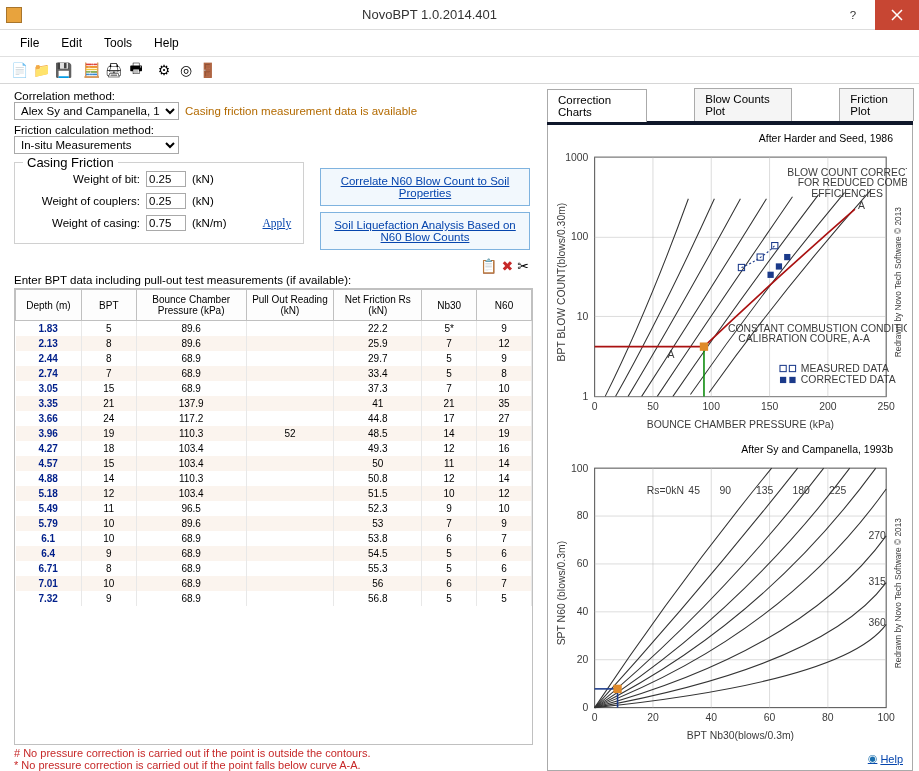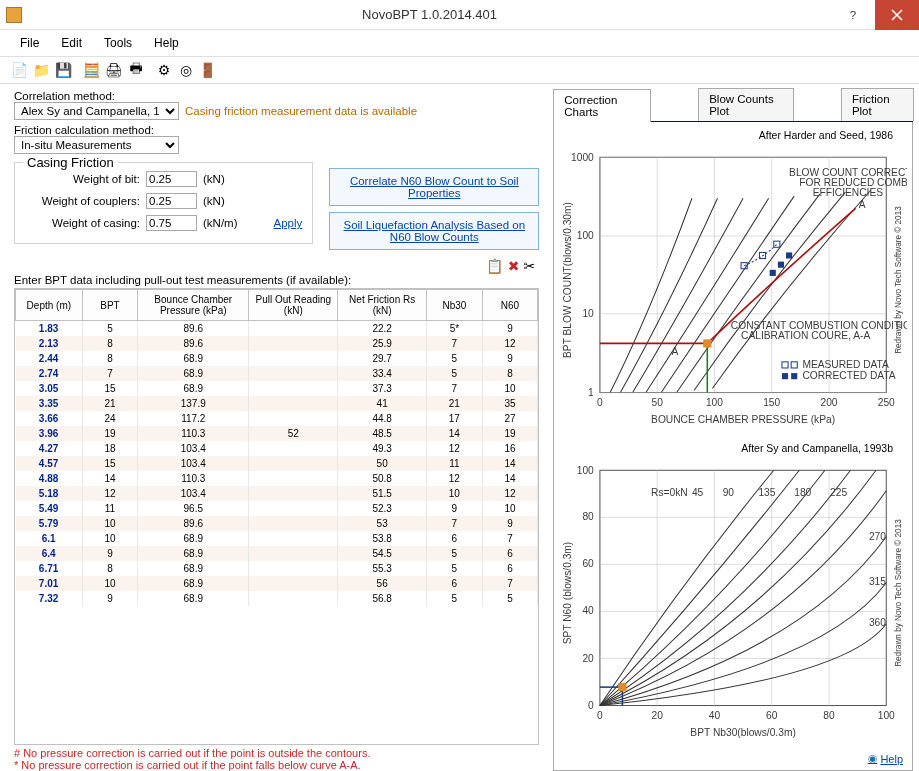--- a/index.html
+++ b/index.html
@@ -17,43 +17,43 @@
 .main { display: flex; background: #fff; height: 689px; }
 .left { flex: 0 0 543px; padding: 6px 10px 2px 14px; display: flex; flex-direction: column; }
 .right { flex: 1; padding: 4px 6px 2px 4px; display: flex; flex-direction: column; }
 label.lbl { font-size: 11.5px; color: #000; }
 select { font-size: 11.5px; padding: 1px 2px; border: 1px solid #a9a9a9; background: #fff; width: 165px; }
 .row { display: flex; align-items: center; gap: 6px; margin-bottom: 4px; }
 .group-box { border: 1px solid #d0d0d0; margin-top: 4px; padding: 8px 10px 6px; position: relative; font-size: 11.5px; }
 .group-title { position: absolute; top: -8px; left: 8px; background: #fff; padding: 0 4px; font-size: 13px; }
 .field-row { display: flex; align-items: center; margin-bottom: 6px; }
 .field-row .flabel { width: 115px; text-align: right; margin-right: 6px; }
-.field-row input { width: 51px; padding: 1px 2px; border: 1px solid #a9a9a9; font-size: 11.5px; }
+.field-row input { width: 40px; padding: 1px 2px; border: 1px solid #a9a9a9; font-size: 11.5px; }
 .field-row .unit { margin-left: 6px; color: #000; }
 .link-btn { border: 1px solid #7fb3df; background: #f2f8fd; padding: 6px 10px; color: #0645ad; text-decoration: underline; text-align: center; margin-bottom: 6px; width: 210px; }
 .small-tools { display: flex; gap: 4px; justify-content: flex-end; margin-right: 4px; margin-top: 2px; }
 .small-tools span { font-size: 14px; }
 .table-wrap { border: 1px solid #c0c0c0; flex: 1; overflow-y: auto; }
 table { border-collapse: collapse; width: 100%; font-size: 10px; }
 th { background: #fdfdfd; color: #000; border: 1px solid #c0c0c0; padding: 4px 2px; text-align: center; font-weight: normal; }
 td { border-right: 1px solid #e8e8e8; padding: 2px 4px; text-align: center; }
 tbody tr:nth-child(even) td { background: #fbf4ee; }
 tbody tr:nth-child(odd) td { background: #fff; }
 td.depth { color: #001f8a; font-weight: 600; }
 .notes { font-size: 11px; color: #c62828; margin-top: 2px; }
-.tabs { display: flex; border-bottom: 1px solid #0f172a; gap: 48px; }
+.tabs { display: flex; border-bottom: 4px solid #0f172a; gap: 48px; }
 .tab { padding: 4px 10px; border: 1px solid #aaa; border-bottom: none; background: #f5f5f5; font-size: 11.5px; margin-right: -1px; }
 .tab.active { background: #fff; position: relative; top: 1px; }
 .chart-area { border: 1px solid #aaa; border-top: none; flex: 1; padding: 5px; display: flex; flex-direction: column; background: #fff; }
 .chart { flex: 1; position: relative; }
 .chart-caption { font-size: 10.5px; text-align: right; margin: 2px 14px 0 0; }
 svg text { font-size: 10px; fill: #3b3b3b; }
 .help-link { display: flex; align-items: center; gap: 3px; color: #0645ad; text-decoration: underline; font-size: 11px; justify-content: flex-end; padding-right: 4px; }
 .avail { color: #b36a00; font-size: 11.5px; }
-.apply { color: #0645ad; text-decoration: underline; margin-left: 36px; }
+.apply { color: #0645ad; text-decoration: underline; margin-left: 36px; font-family: Liberation Serif, serif; }
 </style>
 </head>
 <body>
 
 <div class="titlebar">
   <div class="titlebar-icon"></div>
   <div class="titlebar-title">NovoBPT 1.0.2014.401</div>
   <div class="titlebar-btns">
     <div class="titlebar-btn">?</div>
     <div class="titlebar-btn close">

